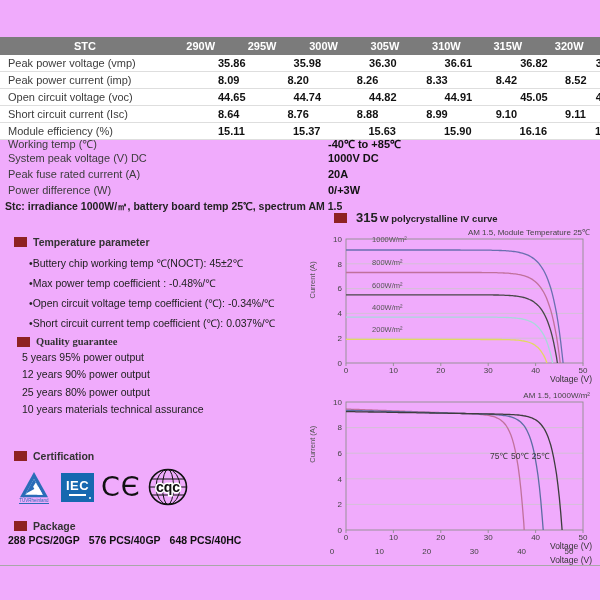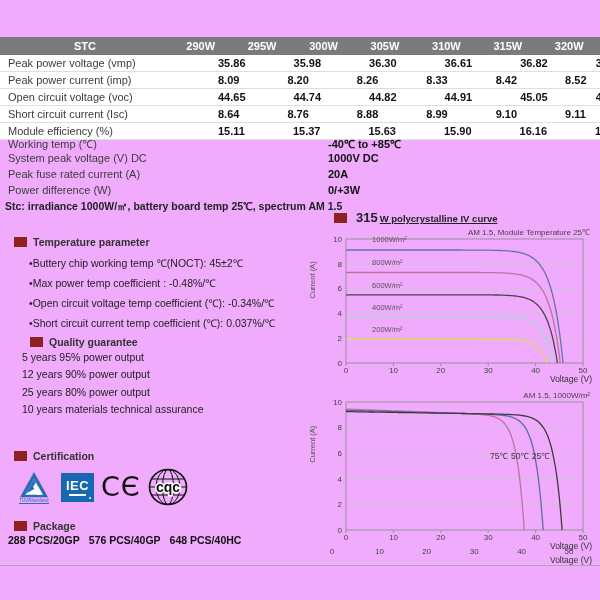--- a/index.html
+++ b/index.html
@@ -25,21 +25,21 @@
   .spec-value{position:absolute;left:328px;width:175px;top:1px;text-align:left;
               font-weight:bold;color:#111;}
 
   .stc-note{position:absolute;left:5px;top:200px;font-size:10.5px;font-weight:bold;color:#222;}
 
   
   .section-header{position:absolute;display:flex;align-items:center;gap:6px;
                   font-size:10.5px;font-weight:bold;color:#333;}
   .bullet-square{width:13px;height:10px;background:#8e2222;display:inline-block;flex:0 0 auto;}
   .hdr-temp{left:14px;top:236px;}
-  .hdr-quality{left:30px;top:336px;}
+  .hdr-quality{left:17px;top:336px;font-family:Liberation Serif, serif;}
   .hdr-cert{left:14px;top:450px;}
   .hdr-package{left:14px;top:520px;}
 
   .plist{position:absolute;font-size:10.5px;color:#222;margin:0;padding:0;list-style:none;}
   .temp-list{left:29px;top:253px;line-height:20px;}
   .quality-list{left:22px;top:349px;line-height:17.4px;}
   .package-line{position:absolute;left:8px;top:534px;font-size:10.5px;font-weight:bold;color:#111;}
   .package-line span{display:inline-block;margin-right:9px;}
 
   .logos{position:absolute;left:14px;top:466px;display:flex;align-items:center;gap:7px;height:42px;}
@@ -50,21 +50,21 @@
   .iec-box .iec-text{font-weight:bold;font-size:13px;line-height:13px;letter-spacing:0.5px;}
   .iec-box .iec-bar{width:17px;height:2px;background:#fff;margin-top:2px;}
   .iec-box .iec-dot{position:absolute;right:3px;bottom:3px;width:2px;height:2px;background:#fff;border-radius:50%;}
   .ce-mark{font-size:27px;font-weight:normal;color:#111;letter-spacing:1px;line-height:28px;
            font-family:"DejaVu Sans",sans-serif;}
 
   
   .iv-title{position:absolute;left:334px;top:210px;display:flex;align-items:baseline;gap:9px;color:#222;}
   .iv-title .bullet-square{align-self:center;}
   .iv-title .big{font-size:13px;font-weight:bold;}
-  .iv-title .small{font-size:9.5px;font-weight:bold;margin-left:-7px;text-decoration:underline;}
+  .iv-title .small{font-size:9.5px;font-weight:bold;margin-left:-7px;}
   .iv-chart{position:absolute;left:306px;overflow:visible;}
   #chart-irr{top:226px;}
   #chart-temp{top:388px;}
 
   .bottom-divider{position:absolute;left:0;top:565px;width:600px;height:1px;background:#a8a8a8;}
 </style>
 </head>
 <body>
 
 <div class="page">

